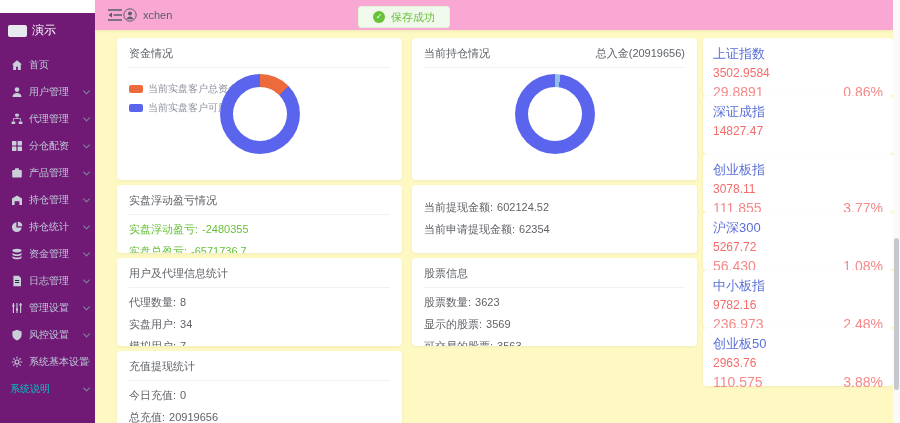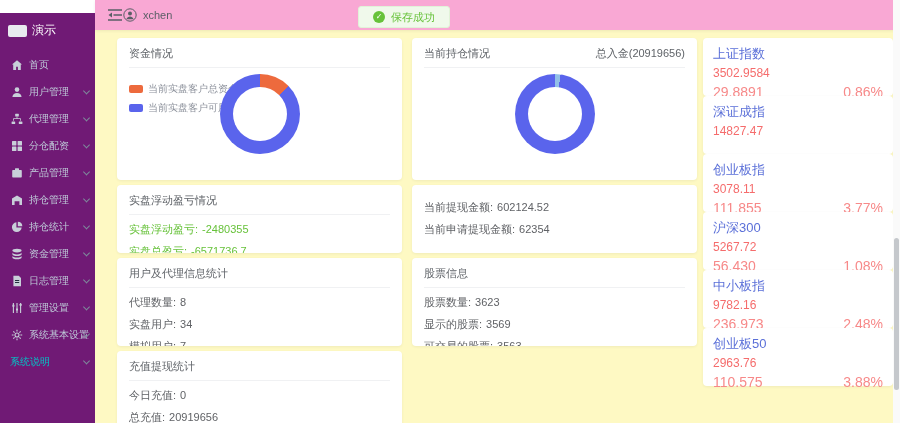--- a/index.html
+++ b/index.html
@@ -191,20 +191,29 @@
             </g>
             <rect x="1.4" y="2.6" width="2" height="2.2" rx="0.4"></rect>
             <rect x="5" y="6.4" width="2" height="2.2" rx="0.4"></rect>
             <rect x="8.6" y="1.8" width="2" height="2.2" rx="0.4"></rect>
           </svg>
         </span>
       <span>管理设置</span>
       <span class="chev"></span>
     </div>
 
+    <div class="menu-item">
+      <span class="micon">
+          <svg width="12" height="12" viewBox="0 0 12 12">
+            <path d="M6 0.8l4.6 1.6v3.4c0 2.8-1.9 4.7-4.6 5.6C3.3 10.5 1.4 8.6 1.4 5.8V2.4z"></path>
+          </svg>
+        </span>
+      <span>风控设置</span>
+      <span class="chev"></span>
+    </div>
 
     <div class="menu-item">
       <span class="micon">
           <svg width="12" height="12" viewBox="0 0 12 12">
             <g stroke="#c8cfd9" stroke-width="1.1" fill="none">
               <circle cx="6" cy="6" r="2"></circle>
               <path d="M6 0.8v1.8M6 9.4v1.8M0.8 6h1.8M9.4 6h1.8M2.3 2.3l1.3 1.3M8.4 8.4l1.3 1.3M9.7 2.3 8.4 3.6M3.6 8.4 2.3 9.7"></path>
             </g>
           </svg>
         </span>

